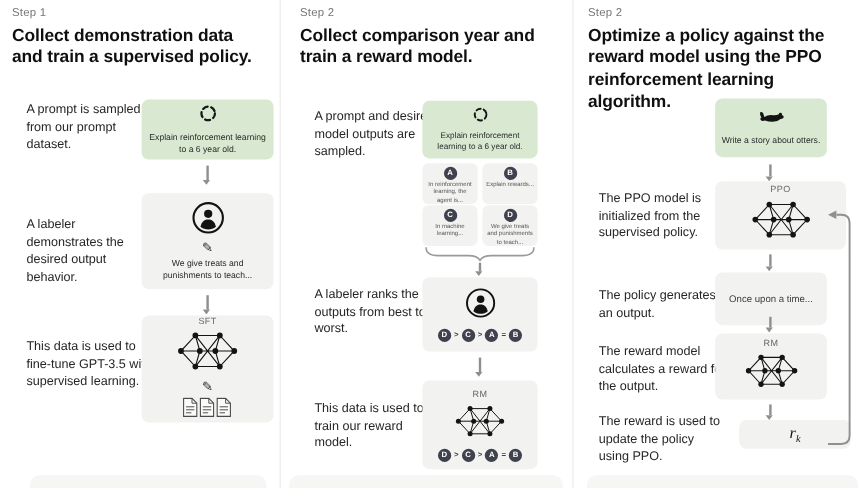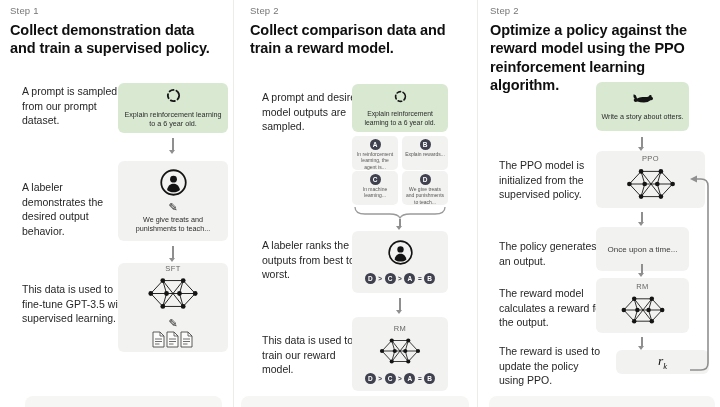--- a/index.html
+++ b/index.html
@@ -104,21 +104,21 @@
           <path d="M8 1 v4 h4 M22 1 v4 h4 M36 1 v4 h4"></path>
           <path d="M3 8 h7 M3 10.5 h7 M3 13 h4.5"></path>
             <path d="M17 8 h7 M17 10.5 h7 M17 13 h4.5"></path>
             <path d="M31 8 h7 M31 10.5 h7 M31 13 h4.5"></path>
         </g>
       </svg>
     </span>
   </div>
 
   <div class="abs step" style="left:250px;top:5px">Step 2</div>
-  <div class="abs heading" style="left:250px;top:21px;width:205px">Collect comparison data and train a reward model.</div>
+  <div class="abs heading" style="left:250px;top:21px;width:205px">Collect comparison year and train a reward model.</div>
 
   <div class="abs note" style="left:250px;top:90px;width:100px">A prompt and desired model outputs are sampled.</div>
   <div class="abs note" style="left:250px;top:238px;width:102px">A labeler ranks the outputs from best to worst.</div>
   <div class="abs note" style="left:250px;top:333px;width:100px">This data is used to train our reward model.</div>
 
   <div class="abs gbox" style="left:352px;top:84px;width:96px;height:48px">
     <span>
       <svg width="13" height="13" viewBox="0 0 16 16">
           <circle cx="8" cy="8" r="6" fill="none" stroke="#161616" stroke-width="2" stroke-dasharray="4.5 3.2" stroke-linecap="round"></circle>
         </svg>

